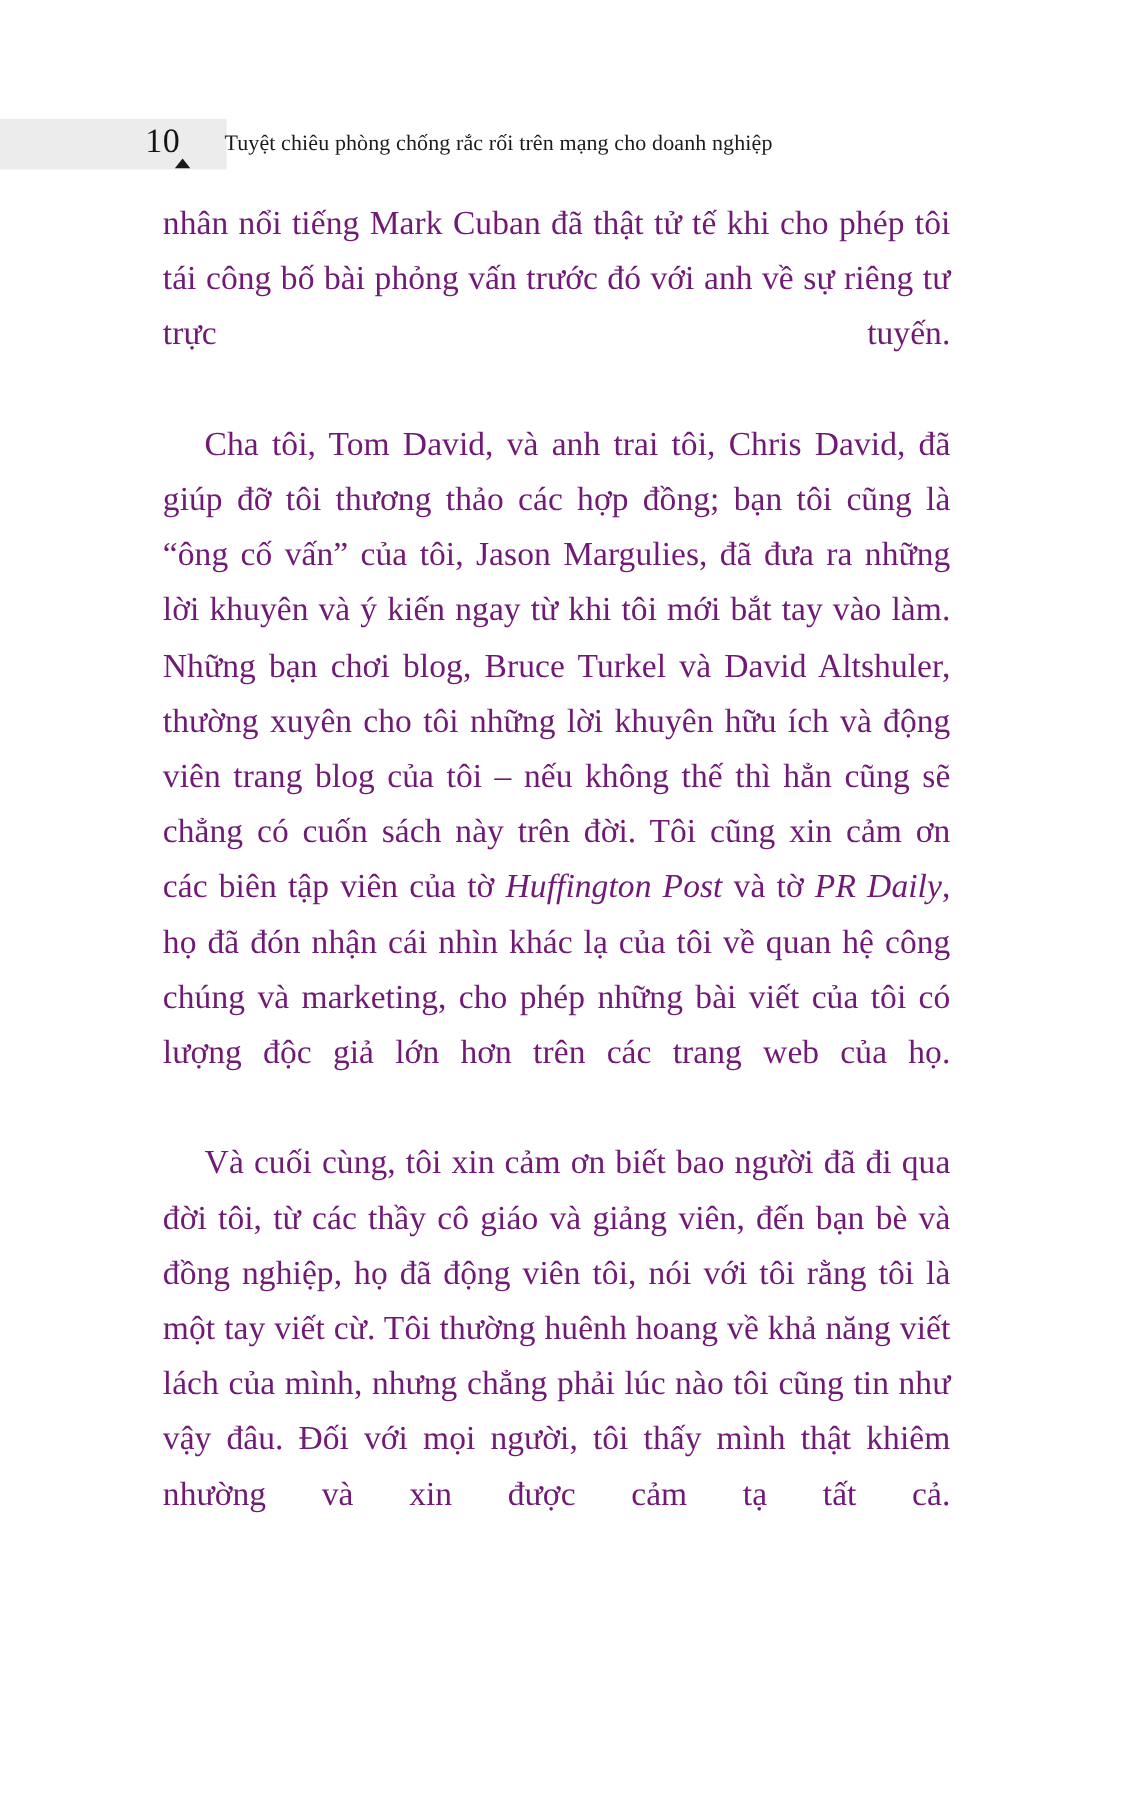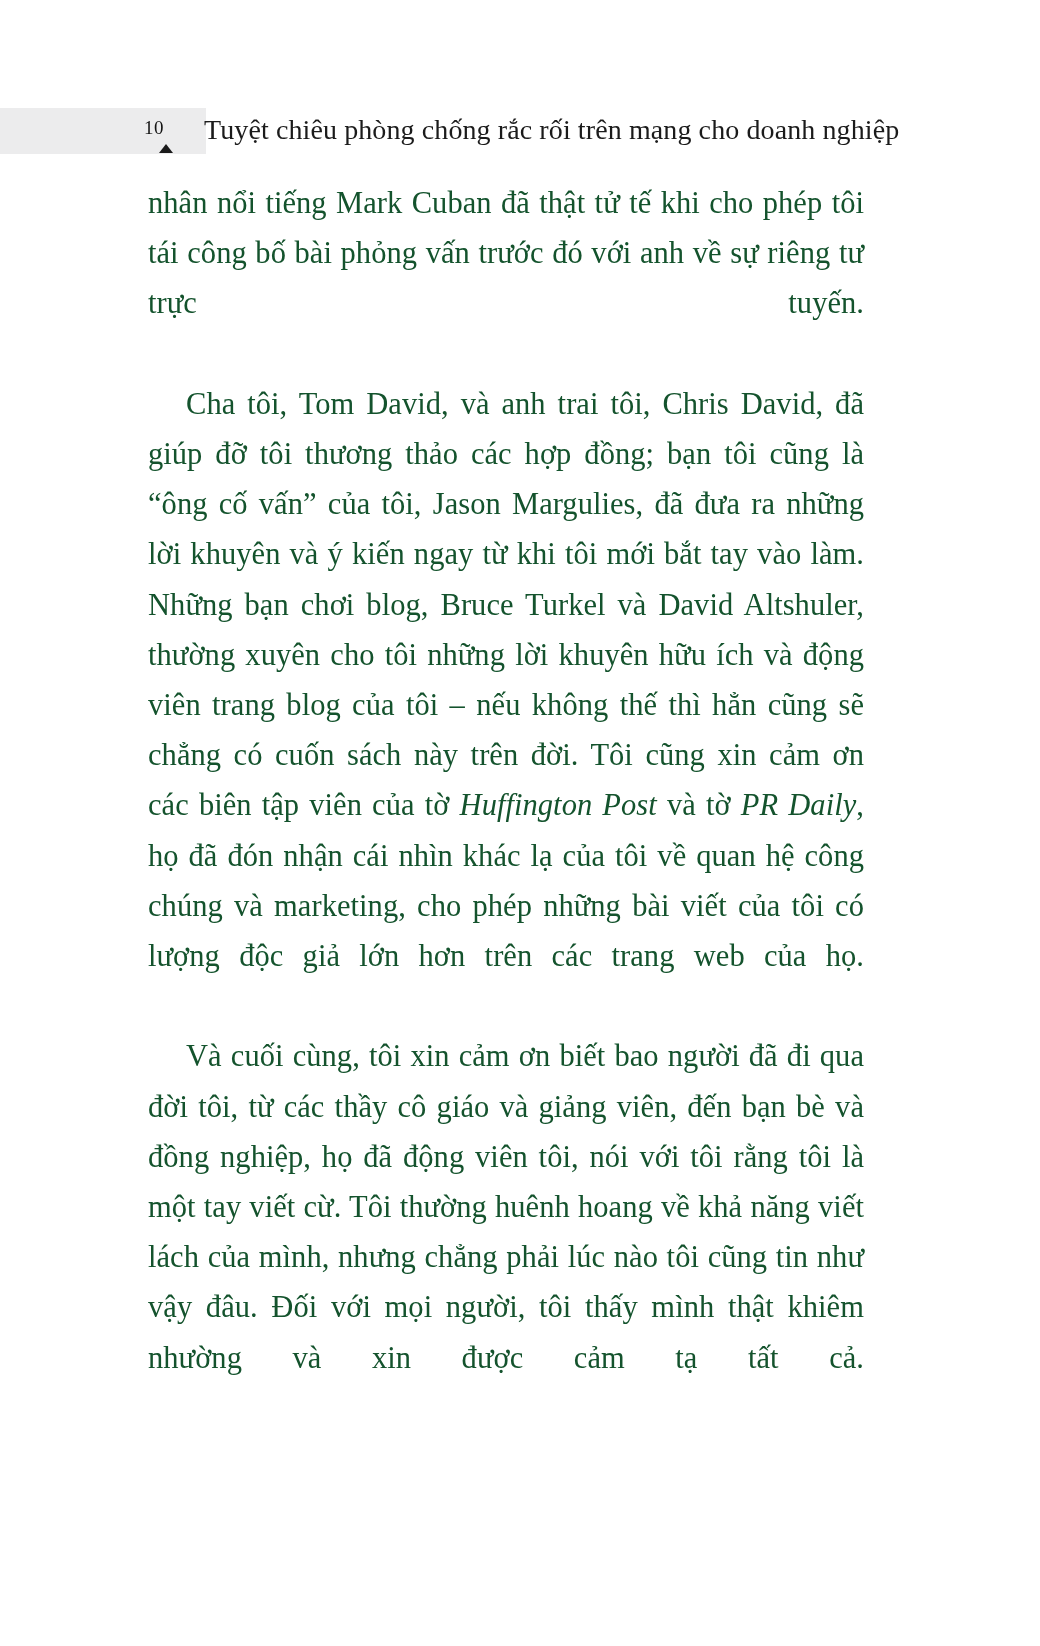--- a/index.html
+++ b/index.html
@@ -40,21 +40,21 @@
   .folio-number {
     position: absolute;
     left: 0;
     top: 0;
     width: 206px;
     height: 46px;
     line-height: 40px;
     text-align: right;
     padding-right: 42px;
     box-sizing: border-box;
-    font-size: 19px;
+    font-size: 31px;
     letter-spacing: 0.5px;
     color: #141414;
   }
 
   .folio-marker {
     position: absolute;
     left: 159px;
     top: 36px;
     width: 0;
     height: 0;
@@ -62,41 +62,41 @@
     border-right: 7px solid transparent;
     border-bottom: 9px solid #1a1a1a;
   }
 
   .header-title {
     position: absolute;
     left: 204px;
     top: 0;
     height: 46px;
     line-height: 44px;
-    font-size: 28px;
+    font-size: 20px;
     color: #1b1b1b;
     white-space: nowrap;
     letter-spacing: 0.1px;
   }
 
   
   .text-column {
     position: absolute;
     left: 148px;
     top: 178px;
     width: 716px;
   }
 
   p.body-para {
     margin: 0;
     font-size: 30.5px;
     line-height: 50.2px;
     text-align: justify;
     text-justify: inter-word;
-    color: #14532d;
+    color: #701a75;
     letter-spacing: 0.05px;
     word-spacing: 0.5px;
     -webkit-hyphens: none;
     hyphens: none;
   }
 
   p.body-para.indented {
     text-indent: 38px;
   }
 

